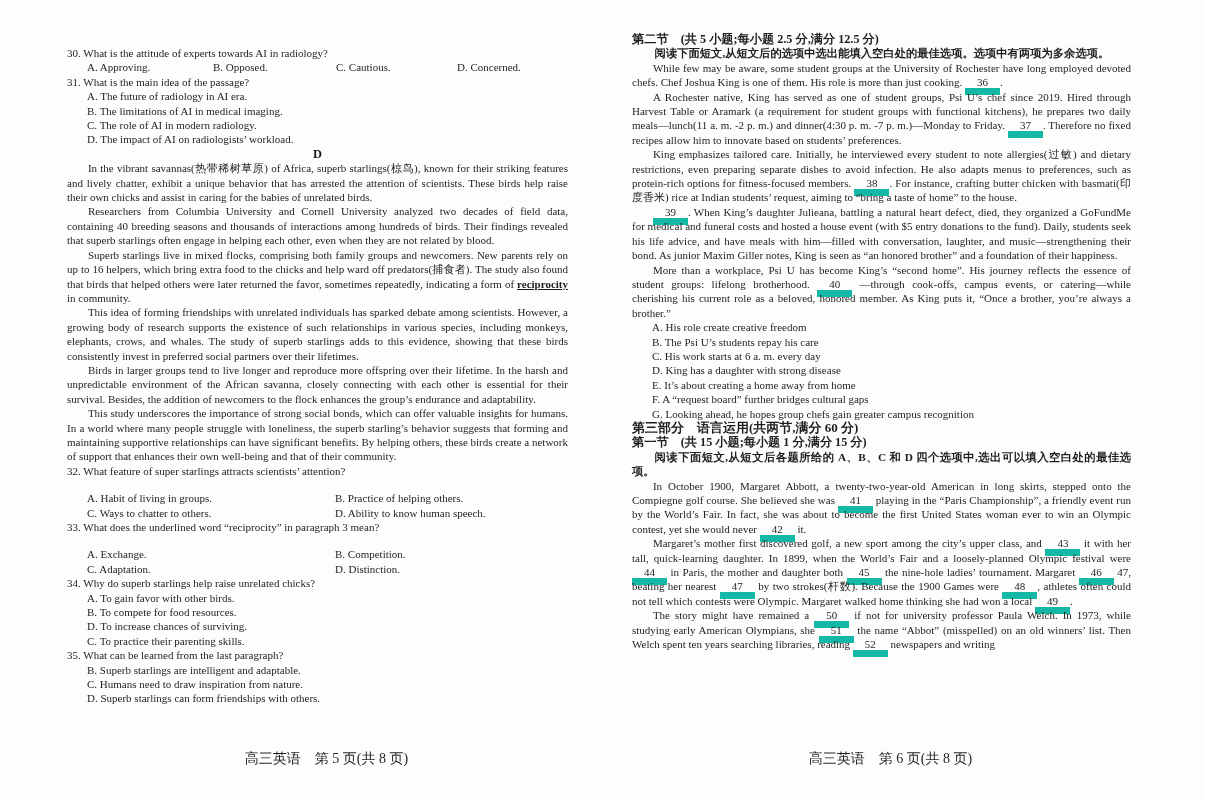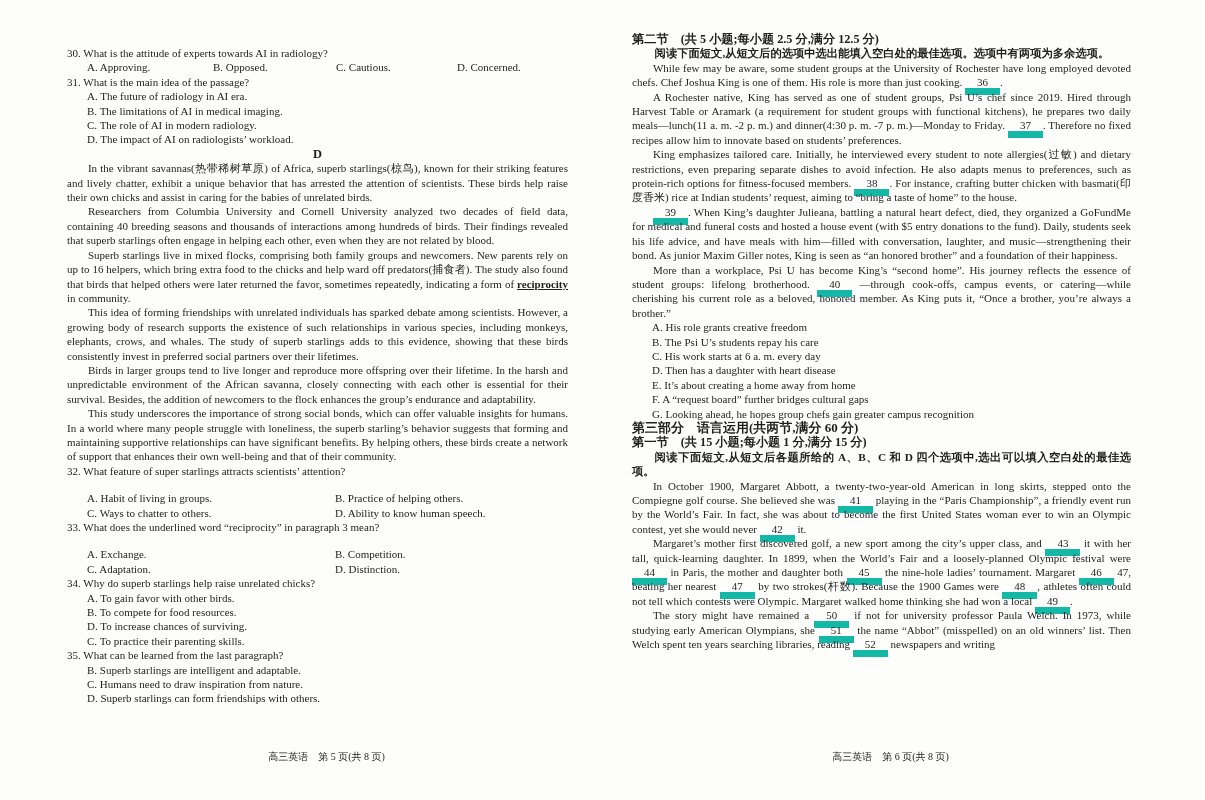--- a/index.html
+++ b/index.html
@@ -26,21 +26,21 @@
   .cnpara { font-weight:bold; font-size:11.3px; text-indent:2em; text-align:justify; }
 
   .opts4 { display:grid; grid-template-columns:126px 123px 121px 1fr; padding-left:20px; text-align:left; }
   .opts2 { display:grid; grid-template-columns:248px 1fr; padding-left:20px; text-align:left;margin-top:13px; }
   .opts1 { padding-left:20px; text-align:left; }
   .opt { text-align:left; }
 
   .blank { border-bottom:7px solid #14b8a6; padding:0 12px; white-space:nowrap; }
   .bu { font-weight:bold; text-decoration:underline; }
 
-  .footer { position:absolute; top:750px; left:0; right:0; text-align:center; font-size:10px; color:#242424; }
+  .footer { position:absolute; top:750px; left:0; right:0; text-align:center; font-size:14px; color:#242424; }
 </style>
 </head>
 <body>
 
 <div class="sheet">
 
   <section class="page page-5">
     <div class="col-content">
         <div class="blk q">30. What is the attitude of experts towards AI in radiology?</div>
         <div class="blk opts4">
@@ -99,24 +99,24 @@
   <section class="page page-6">
     <div class="col-content">
         <div class="blk cnbold">第二节　(共 5 小题;每小题 2.5 分,满分 12.5 分)</div>
         <div class="blk cnpara">阅读下面短文,从短文后的选项中选出能填入空白处的最佳选项。选项中有两项为多余选项。</div>
         <div class="blk para"><span>While few may be aware, some student groups at the University of Rochester have long employed devoted chefs. Chef Joshua King is one of them. His role is more than just cooking. </span><span class="blank">36</span><span>.</span></div>
         <div class="blk para"><span>A Rochester native, King has served as one of student groups, Psi U’s chef since 2019. Hired through Harvest Table or Aramark (a requirement for student groups with functional kitchens), he prepares two daily meals—lunch(11 a. m. -2 p. m.) and dinner(4:30 p. m. -7 p. m.)—Monday to Friday. </span><span class="blank">37</span><span>. Therefore no fixed recipes allow him to innovate based on students’ preferences.</span></div>
         <div class="blk para"><span>King emphasizes tailored care. Initially, he interviewed every student to note allergies(过敏) and dietary restrictions, even preparing separate dishes to avoid infection. He also adapts menus to preferences, such as protein-rich options for fitness-focused members. </span><span class="blank">38</span><span>. For instance, crafting butter chicken with basmati(印度香米) rice at Indian students’ request, aiming to “bring a taste of home” to the house.</span></div>
         <div class="blk para"><span class="blank">39</span><span>. When King’s daughter Julieana, battling a natural heart defect, died, they organized a GoFundMe for medical and funeral costs and hosted a house event (with $5 entry donations to the fund). Daily, students seek his life advice, and have meals with him—filled with conversation, laughter, and music—strengthening their bond. As junior Maxim Giller notes, King is seen as “an honored brother” and a foundation of their happiness.</span></div>
         <div class="blk para"><span>More than a workplace, Psi U has become King’s “second home”. His journey reflects the essence of student groups: lifelong brotherhood. </span><span class="blank">40</span><span> —through cook-offs, campus events, or catering—while cherishing his current role as a beloved, honored member. As King puts it, “Once a brother, you’re always a brother.”</span></div>
         <div class="blk opts1">
-          <div class="opt">A. His role grants creative freedom</div>
+          <div class="opt">A. His role create creative freedom</div>
           <div class="opt">B. The Psi U’s students repay his care</div>
           <div class="opt">C. His work starts at 6 a. m. every day</div>
-          <div class="opt">D. Then has a daughter with heart disease</div>
+          <div class="opt">D. King has a daughter with strong disease</div>
           <div class="opt">E. It’s about creating a home away from home</div>
           <div class="opt">F. A “request board” further bridges cultural gaps</div>
           <div class="opt">G. Looking ahead, he hopes group chefs gain greater campus recognition</div>
         </div>
         <div class="blk cnpart">第三部分　语言运用(共两节,满分 60 分)</div>
         <div class="blk cnbold">第一节　(共 15 小题;每小题 1 分,满分 15 分)</div>
         <div class="blk cnpara">阅读下面短文,从短文后各题所给的 A、B、C 和 D 四个选项中,选出可以填入空白处的最佳选项。</div>
         <div class="blk para"><span>In October 1900, Margaret Abbott, a twenty-two-year-old American in long skirts, stepped onto the Compiegne golf course. She believed she was </span><span class="blank">41</span><span> playing in the “Paris Championship”, a friendly event run by the World’s Fair. In fact, she was about to become the first United States woman ever to win an Olympic contest, yet she would never </span><span class="blank">42</span><span> it.</span></div>
         <div class="blk para"><span>Margaret’s mother first discovered golf, a new sport among the city’s upper class, and </span><span class="blank">43</span><span> it with her tall, quick-learning daughter. In 1899, when the World’s Fair and a loosely-planned Olympic festival were </span><span class="blank">44</span><span> in Paris, the mother and daughter both </span><span class="blank">45</span><span> the nine-hole ladies’ tournament. Margaret </span><span class="blank">46</span><span> 47, beating her nearest </span><span class="blank">47</span><span> by two strokes(杆数). Because the 1900 Games were </span><span class="blank">48</span><span>, athletes often could not tell which contests were Olympic. Margaret walked home thinking she had won a local </span><span class="blank">49</span><span>.</span></div>
         <div class="blk para"><span>The story might have remained a </span><span class="blank">50</span><span> if not for university professor Paula Welch. In 1973, while studying early American Olympians, she </span><span class="blank">51</span><span> the name “Abbot” (misspelled) on an old winners’ list. Then Welch spent ten years searching libraries, reading </span><span class="blank">52</span><span> newspapers and writing</span></div>

